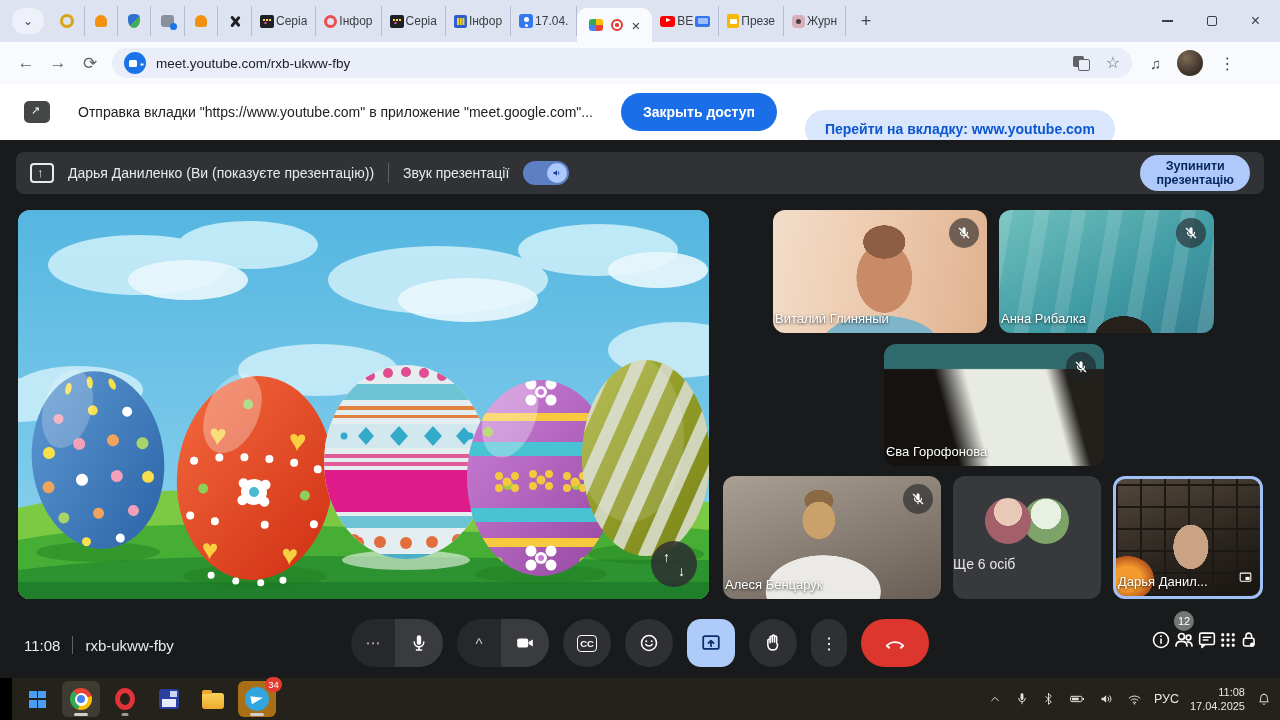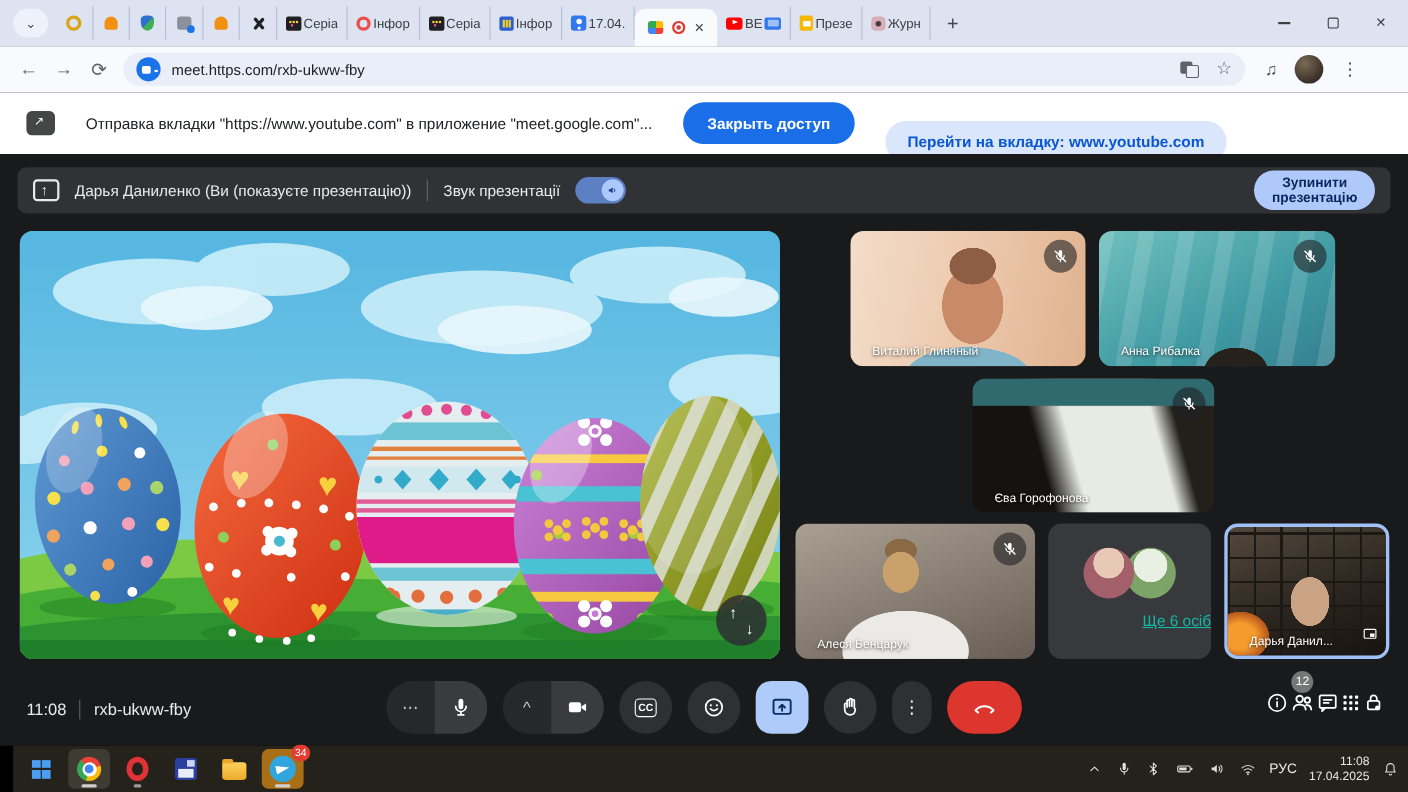--- a/index.html
+++ b/index.html
@@ -87,21 +87,21 @@
   .toggle .knob { position:absolute; right:2px; top:2px; width:20px; height:20px; border-radius:50%; background:#adc8fb; display:flex; align-items:center; justify-content:center; }
   .stopbtn { margin-left:auto; background:#aec9fa; color:#08275f; border:none; border-radius:18px; height:36px; padding:0 16px; font-size:12.5px; font-weight:bold; line-height:1.15; text-align:center; font-family:inherit; }
 
   .stage { position:absolute; left:18px; top:70px; width:691px; height:389px; border-radius:12px; overflow:hidden; background:#62c1e6; }
   .stage svg { display:block; }
   .stage-btn { position:absolute; right:12px; bottom:12px; width:46px; height:46px; border-radius:50%; background:rgba(45,46,49,.85); color:#fff; }
   .stage-btn .a1 { position:absolute; left:12px; top:8px; font-size:14px; }
   .stage-btn .a2 { position:absolute; right:12px; bottom:8px; font-size:14px; }
 
   .tile { position:absolute; border-radius:12px; overflow:hidden; }
-  .tile .tname { position:absolute; left:20px; bottom:7px; color:#fff; font-size:11px; text-shadow:0 1px 3px rgba(0,0,0,.8); white-space:nowrap; }
+  .tile .tname { position:absolute; left:2px; bottom:7px; color:#fff; font-size:13px; text-shadow:0 1px 3px rgba(0,0,0,.8); white-space:nowrap; }
   .micoff { position:absolute; top:8px; right:8px; width:30px; height:30px; border-radius:50%; background:rgba(32,33,36,.6); display:flex; align-items:center; justify-content:center; }
   .t1 { left:773px; top:70px; width:214px; height:123px;
         background: radial-gradient(38px 30px at 52% 26%, #8d5d44 0 55%, transparent 56%),
                     radial-gradient(46px 58px at 52% 55%, #c98a67 0 60%, transparent 61%),
                     radial-gradient(95px 45px at 50% 108%, #7fb4c9 0 60%, transparent 61%),
                     linear-gradient(100deg,#f3ddc9,#ecc9ad 50%,#e0b28f); }
   .t2 { left:999px; top:70px; width:215px; height:123px;
         background: radial-gradient(48px 36px at 58% 104%, #27211b 0 60%, transparent 61%),
                     repeating-linear-gradient(100deg, rgba(255,255,255,.13) 0 14px, transparent 14px 36px),
                     linear-gradient(150deg,#6fc0bd,#3f9aa3 60%,#357f90); }
@@ -111,21 +111,21 @@
   .t4 { left:723px; top:336px; width:218px; height:123px;
         background: radial-gradient(28px 32px at 44% 36%, #caa06b 0 58%, transparent 59%),
                     radial-gradient(24px 18px at 44% 20%, #8a6a45 0 60%, transparent 61%),
                     radial-gradient(95px 60px at 46% 94%, #eceae6 0 60%, transparent 61%),
                     linear-gradient(160deg,#a99f92,#7c7268 70%,#675d54); }
   .t5 { left:953px; top:336px; width:148px; height:123px; background:#37393c; }
   .t5 .avrow { position:absolute; left:0; right:0; top:22px; display:flex; justify-content:center; }
   .av { width:46px; height:46px; border-radius:50%; }
   .av1 { background:radial-gradient(circle at 50% 30%,#e8c8b6 0 35%,#a3606a 36% 100%); margin-right:-8px; z-index:2; }
   .av2 { background:radial-gradient(circle at 50% 35%,#e7f0e2 0 40%,#7da368 41% 100%); }
-  .t5 .tmore { position:absolute; left:0; right:0; top:80px; text-align:right; color:#14b8a6; font-size:14px;text-decoration:underline; }
+  .t5 .tmore { position:absolute; left:0; right:0; top:80px; text-align:left; color:#e5e5e5; font-size:14px; }
   .t6 { left:1113px; top:336px; width:150px; height:123px; border:3px solid #9fc1f7;
         background: radial-gradient(30px 38px at 52% 58%, #caa284 0 58%, transparent 59%),
                     radial-gradient(40px 34px at 8% 85%, #f59b2d 0 35%, #b4551c 65%, transparent 66%),
                     repeating-linear-gradient(90deg, #1c1813 0 2px, transparent 2px 24px),
                     repeating-linear-gradient(0deg, #1c1813 0 2px, transparent 2px 22px),
                     linear-gradient(160deg,#53483c,#2a241e 60%,#17130f); }
   .pipic { position:absolute; right:7px; bottom:7px; }
 
   
   .mbar { position:absolute; left:0; right:0; bottom:0; height:70px; }
@@ -245,21 +245,21 @@
       <div class="wclose">×</div>
     </div>
   </div>
 
   <div class="toolbar">
     <div class="navbtn">←</div>
     <div class="navbtn">→</div>
     <div class="navbtn">⟳</div>
     <div class="omnibox">
       <div class="urlbadge"></div>
-      <span class="urltext">meet.https.com/rxb-ukww-fby</span>
+      <span class="urltext">meet.youtube.com/rxb-ukww-fby</span>
       <div class="omni-right">
         <div class="tr-icon"></div>
         <div class="star">☆</div>
       </div>
     </div>
     <div class="after-omni">
       <div class="media-g">♫</div>
       <div class="avatar"></div>
       <div class="menu3">⋮</div>
     </div>

